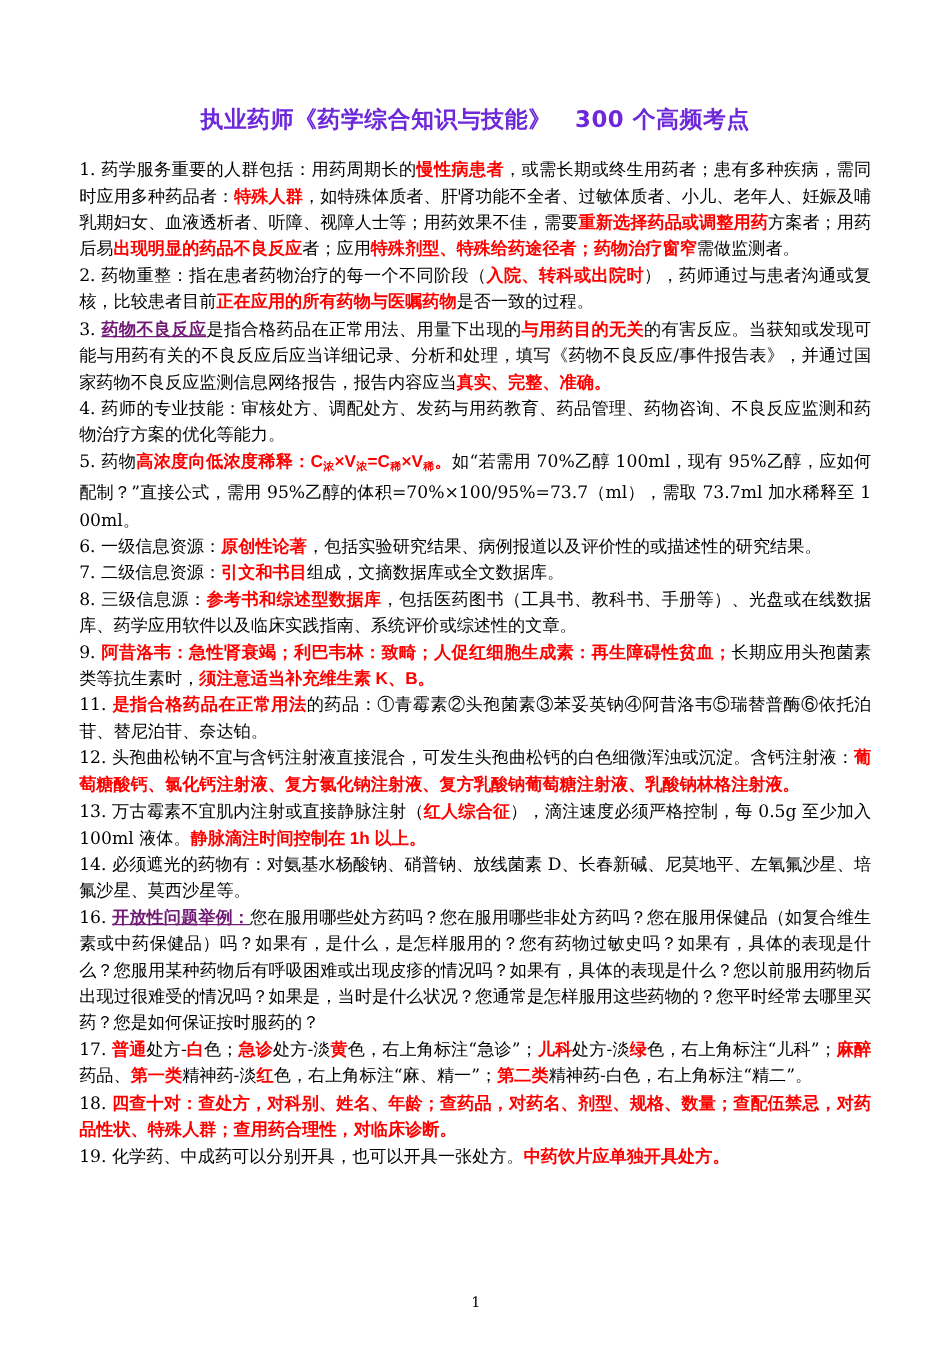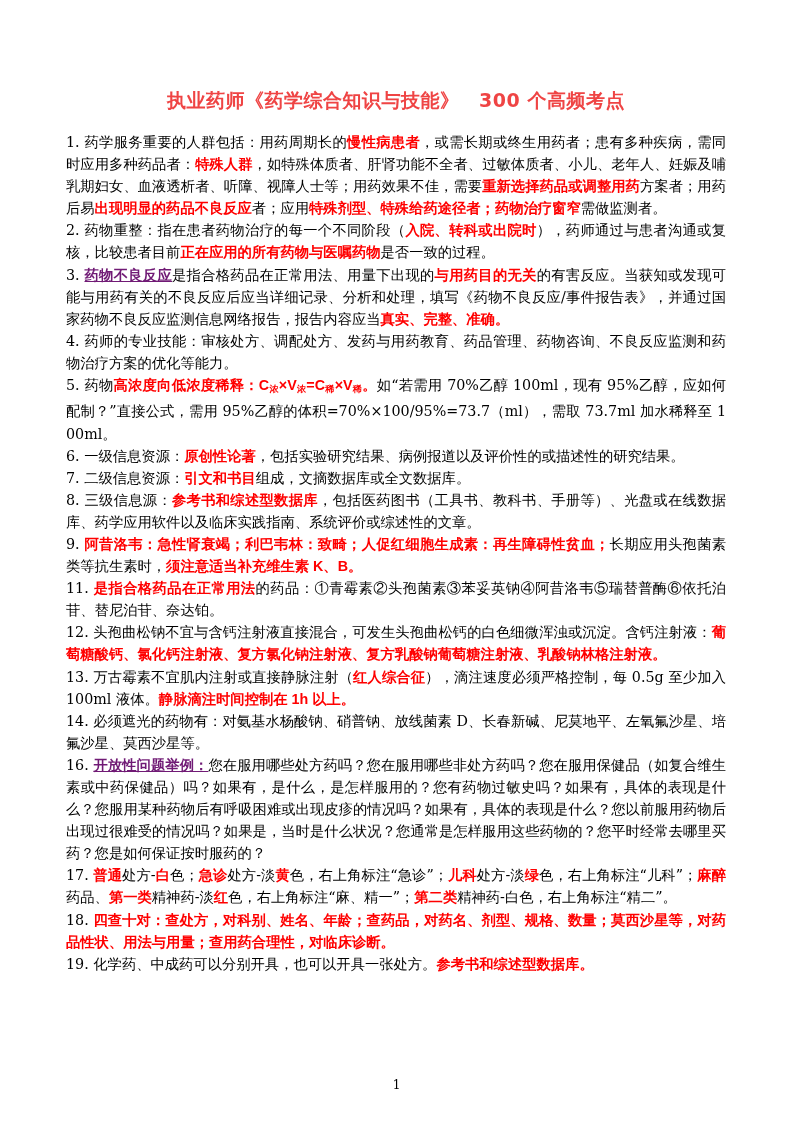--- a/index.html
+++ b/index.html
@@ -15,21 +15,21 @@
     box-sizing: border-box;
     padding: 86px 67px 0 66px;
     overflow: hidden;
   }
   .doc-title {
     margin: 0 0 17px 0;
     font-family: "DejaVu Sans", sans-serif;
     font-weight: bold;
     font-size: 19px;
     line-height: 28px;
-    color: #ef4444;
+    color: #6d28d9;
     text-align: center;
     letter-spacing: 0.5px;
     white-space: pre-wrap;
   }
   .content {
     width: 100%;
   }
   .para {
     margin: 0;
     font-family: "DejaVu Serif", serif;
@@ -88,18 +88,18 @@
       <p class="para"><span class="seg-n">6. 一级信息资源：</span><span class="seg-r">原创性论著</span><span class="seg-n">，包括实验研究结果、病例报道以及评价性的或描述性的研究结果。</span></p>
       <p class="para"><span class="seg-n">7. 二级信息资源：</span><span class="seg-r">引文和书目</span><span class="seg-n">组成，文摘数据库或全文数据库。</span></p>
       <p class="para"><span class="seg-n">8. 三级信息源：</span><span class="seg-r">参考书和综述型数据库</span><span class="seg-n">，包括医药图书（工具书、教科书、手册等）、光盘或在线数据库、药学应用软件以及临床实践指南、系统评价或综述性的文章。</span></p>
       <p class="para"><span class="seg-n">9. </span><span class="seg-r">阿昔洛韦：急性肾衰竭；利巴韦林：致畸；人促红细胞生成素：再生障碍性贫血；</span><span class="seg-n">长期应用头孢菌素类等抗生素时，</span><span class="seg-r">须注意适当补充维生素 K、B。</span></p>
       <p class="para"><span class="seg-n">11. </span><span class="seg-r">是指合格药品在正常用法</span><span class="seg-n">的药品：①青霉素②头孢菌素③苯妥英钠④阿昔洛韦⑤瑞替普酶⑥依托泊苷、替尼泊苷、奈达铂。</span></p>
       <p class="para"><span class="seg-n">12. 头孢曲松钠不宜与含钙注射液直接混合，可发生头孢曲松钙的白色细微浑浊或沉淀。含钙注射液：</span><span class="seg-r">葡萄糖酸钙、氯化钙注射液、复方氯化钠注射液、复方乳酸钠葡萄糖注射液、乳酸钠林格注射液。</span></p>
       <p class="para"><span class="seg-n">13. 万古霉素不宜肌内注射或直接静脉注射（</span><span class="seg-r">红人综合征</span><span class="seg-n">），滴注速度必须严格控制，每 0.5g 至少加入 100ml 液体。</span><span class="seg-r">静脉滴注时间控制在 1h 以上。</span></p>
       <p class="para"><span class="seg-n">14. 必须遮光的药物有：对氨基水杨酸钠、硝普钠、放线菌素 D、长春新碱、尼莫地平、左氧氟沙星、培氟沙星、莫西沙星等。</span></p>
       <p class="para"><span class="seg-n">16. </span><span class="seg-b">开放性问题举例：</span><span class="seg-n">您在服用哪些处方药吗？您在服用哪些非处方药吗？您在服用保健品（如复合维生素或中药保健品）吗？如果有，是什么，是怎样服用的？您有药物过敏史吗？如果有，具体的表现是什么？您服用某种药物后有呼吸困难或出现皮疹的情况吗？如果有，具体的表现是什么？您以前服用药物后出现过很难受的情况吗？如果是，当时是什么状况？您通常是怎样服用这些药物的？您平时经常去哪里买药？您是如何保证按时服药的？</span></p>
       <p class="para"><span class="seg-n">17. </span><span class="seg-r">普通</span><span class="seg-n">处方-</span><span class="seg-r">白</span><span class="seg-n">色；</span><span class="seg-r">急诊</span><span class="seg-n">处方-淡</span><span class="seg-r">黄</span><span class="seg-n">色，右上角标注“急诊”；</span><span class="seg-r">儿科</span><span class="seg-n">处方-淡</span><span class="seg-r">绿</span><span class="seg-n">色，右上角标注“儿科”；</span><span class="seg-r">麻醉</span><span class="seg-n">药品、</span><span class="seg-r">第一类</span><span class="seg-n">精神药-淡</span><span class="seg-r">红</span><span class="seg-n">色，右上角标注“麻、精一”；</span><span class="seg-r">第二类</span><span class="seg-n">精神药-白色，右上角标注“精二”。</span></p>
-      <p class="para"><span class="seg-n">18. </span><span class="seg-r">四查十对：查处方，对科别、姓名、年龄；查药品，对药名、剂型、规格、数量；莫西沙星等，对药品性状、用法与用量；查用药合理性，对临床诊断。</span></p>
-      <p class="para"><span class="seg-n">19. 化学药、中成药可以分别开具，也可以开具一张处方。</span><span class="seg-r">参考书和综述型数据库。</span></p>
+      <p class="para"><span class="seg-n">18. </span><span class="seg-r">四查十对：查处方，对科别、姓名、年龄；查药品，对药名、剂型、规格、数量；查配伍禁忌，对药品性状、特殊人群；查用药合理性，对临床诊断。</span></p>
+      <p class="para"><span class="seg-n">19. 化学药、中成药可以分别开具，也可以开具一张处方。</span><span class="seg-r">中药饮片应单独开具处方。</span></p>
     </div>
 
   <div class="page-number">1</div>
 </div>
 
 </body></html>

